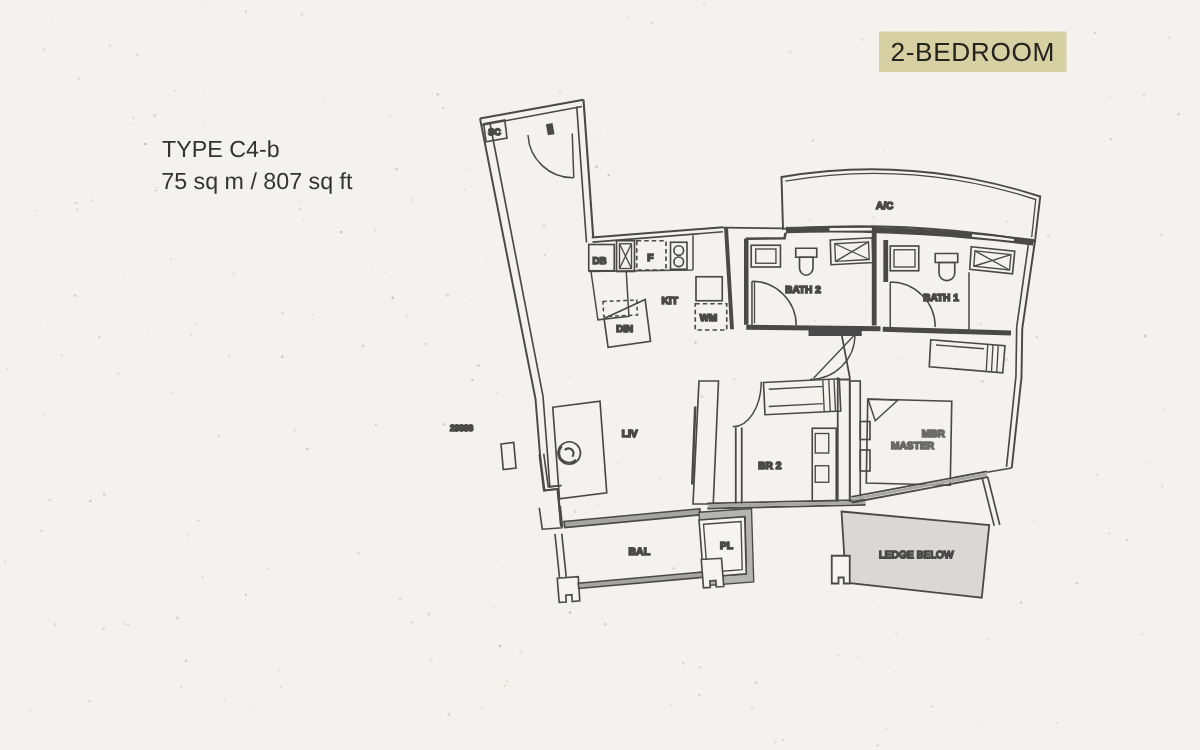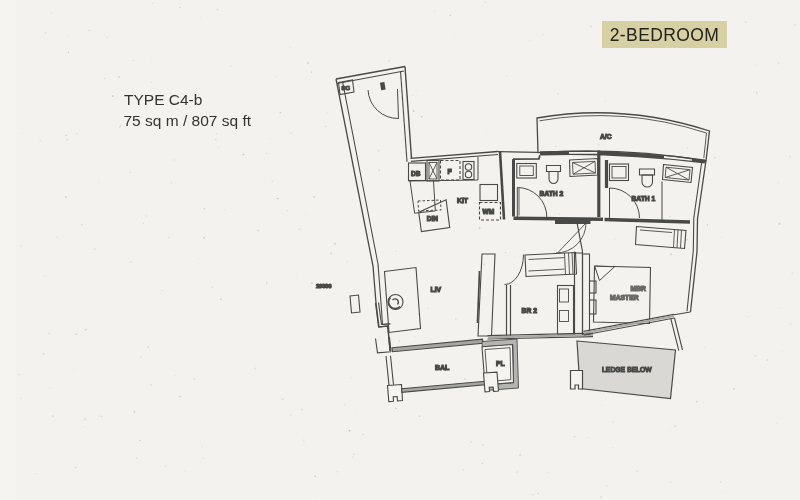--- a/index.html
+++ b/index.html
@@ -1,17 +1,17 @@
 <!DOCTYPE html>
 <html><head>
 <meta charset="utf-8">
 <style>
   html,body{margin:0;padding:0;}
   body{width:800px;height:500px;overflow:hidden;background:#f5f4f0;font-family:"Liberation Sans",sans-serif;}
-  #page{position:relative;width:736px;height:500px;background:#f5f4f0;margin-left:16px;}
+  #page{position:relative;width:736px;height:500px;background:#f5f4f0;}
   svg{position:absolute;left:0;top:0;}
   svg{-webkit-font-smoothing:antialiased;}
   text{-webkit-font-smoothing:antialiased;}
   .lbl{font-family:"Liberation Sans",sans-serif;font-weight:700;fill:#3a3a38;}
 </style>
 </head>
 <body>
 <div id="page">
 <svg width="800" height="500" viewBox="0 0 800 500" style="opacity:0.999">
   <defs>

